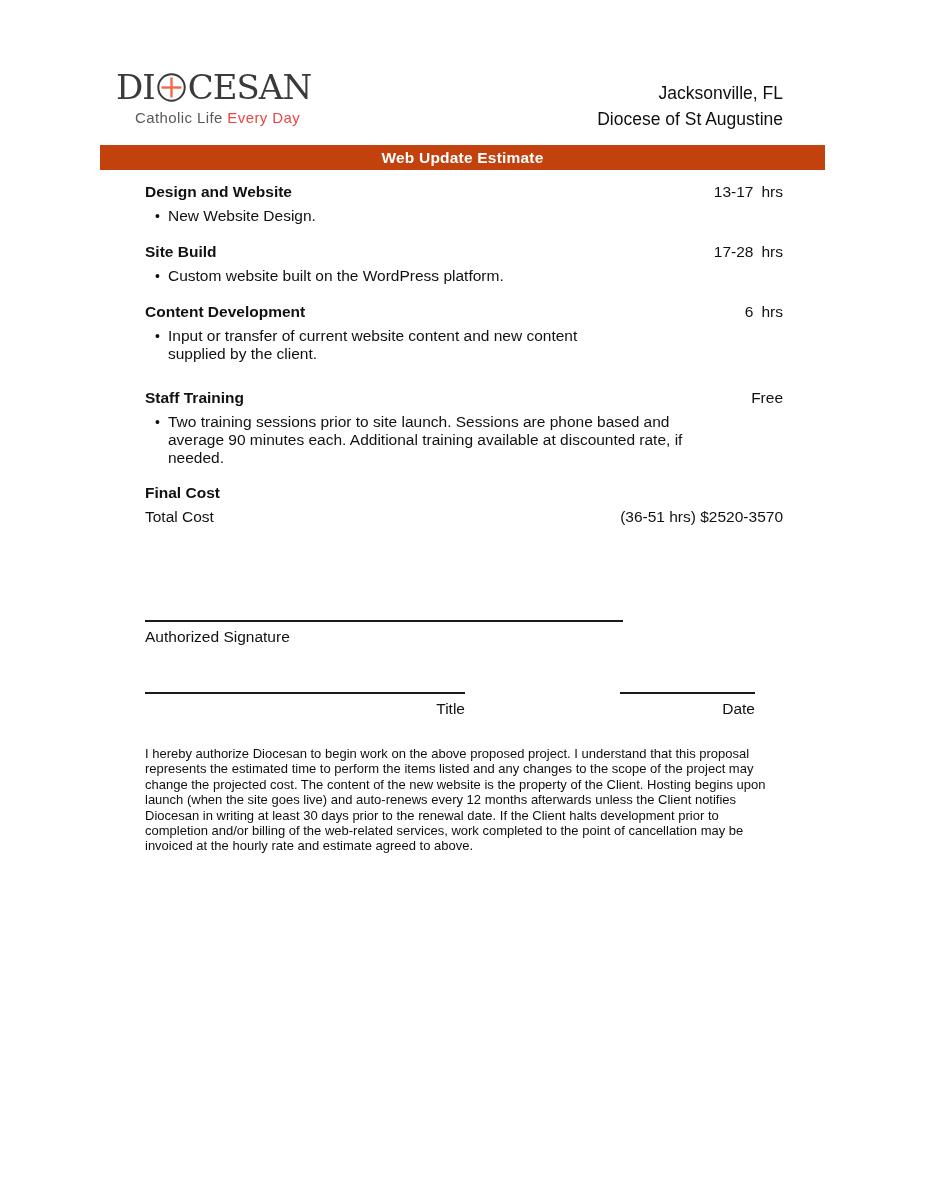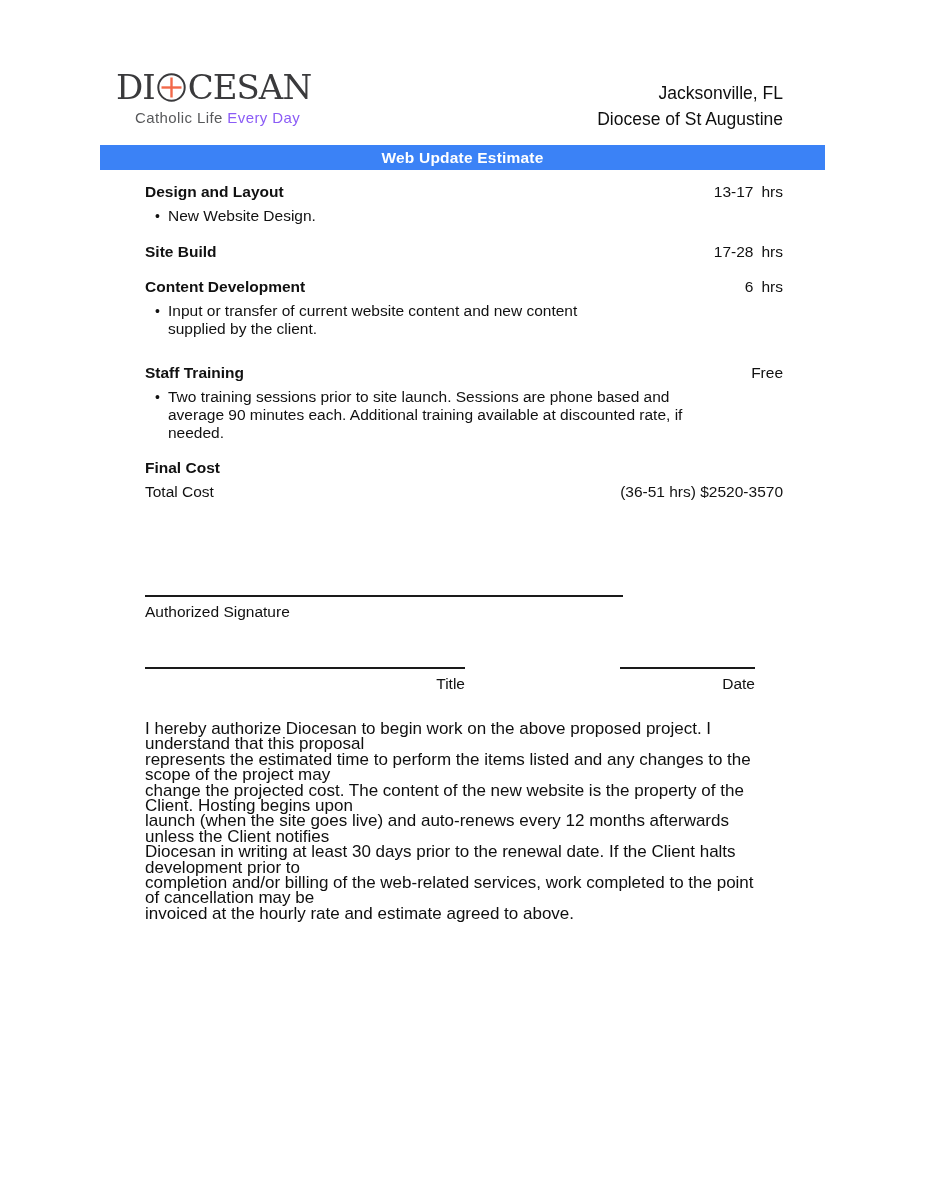--- a/index.html
+++ b/index.html
@@ -15,21 +15,21 @@
   
   .logo { position: absolute; left: 116px; top: 70px; }
   .logo-word {
     display: flex; align-items: center;
     font-family: "DejaVu Serif", serif;
     font-size: 34px; line-height: 1; color: #3a3a3c;
     letter-spacing: -1px;
   }
   .logo-word .o-icon { margin: 0 1px; display: block; }
   .tagline { margin: 5px 0 0 19px; font-size: 15px; letter-spacing: 0.4px; color: #58595b; }
-  .tg-accent { color: #8b5cf6; }
+  .tg-accent { color: #ef4444; }
 
   
   .org { position: absolute; top: 80px; right: 144px; text-align: right; font-size: 17.5px; line-height: 26px; color: #0f0f0f; }
 
   
   .banner {
     position: absolute; left: 100px; top: 145px; width: 725px; height: 25px;
     color: #ffffff; font-weight: bold; font-size: 15.5px;
     text-align: center; line-height: 25px; letter-spacing: 0.2px;
   }
@@ -55,21 +55,21 @@
 
   
   .sig-line { margin-top: 94px; width: 478px; border-top: 2px solid #1a1a1a; }
   .sig-label { margin-top: 6px; font-size: 15.5px; line-height: 18px; }
   .sig-row { display: flex; margin-top: 46px; }
   .col-title { width: 320px; }
   .col-date { width: 135px; margin-left: auto; margin-right: 28px; }
   .col .line { border-top: 2px solid #1a1a1a; height: 0; }
   .col .lbl { margin-top: 6px; font-size: 15.5px; line-height: 18px; text-align: right; }
 
-  .disclaimer { margin: 28px 0 0 0; width: 627px; font-size: 17px; line-height: 15.4px; white-space: pre-line; color: #0f0f0f; }
+  .disclaimer { margin: 28px 0 0 0; width: 627px; font-size: 13px; line-height: 15.4px; white-space: pre-line; color: #0f0f0f; }
 </style>
 </head>
 <body>
 
 <div class="page">
 
   <div class="logo">
     <div class="logo-word">
       <span>DI</span>
       <svg class="o-icon" width="31" height="31" viewBox="0 0 31 31">
@@ -83,45 +83,48 @@
       <span class="tg-dark">Catholic Life</span>
       <span class="tg-accent">Every Day</span>
     </div>
   </div>
 
   <div class="org">
     <div>Jacksonville, FL</div>
     <div>Diocese of St Augustine</div>
   </div>
 
-  <div class="banner" style="background:#3b82f6;">
+  <div class="banner" style="background:#c2410c;">
     <span>Web Update Estimate</span>
   </div>
 
   <main class="content">
 
     <section class="svc">
       <div class="svc-head">
-        <h2 class="svc-title">Design and Layout</h2>
+        <h2 class="svc-title">Design and Website</h2>
         <div class="svc-hours">
           <span>13-17</span><span class="unit">hrs</span>
         </div>
       </div>
       <ul class="bullets">
         <li>New Website Design.</li>
       </ul>
     </section>
 
     <section class="svc mt">
       <div class="svc-head">
         <h2 class="svc-title">Site Build</h2>
         <div class="svc-hours">
           <span>17-28</span><span class="unit">hrs</span>
         </div>
       </div>
+      <ul class="bullets">
+        <li>Custom website built on the WordPress platform.</li>
+      </ul>
     </section>
 
     <section class="svc mt">
       <div class="svc-head">
         <h2 class="svc-title">Content Development</h2>
         <div class="svc-hours">
           <span>6</span><span class="unit">hrs</span>
         </div>
       </div>
       <ul class="bullets">

